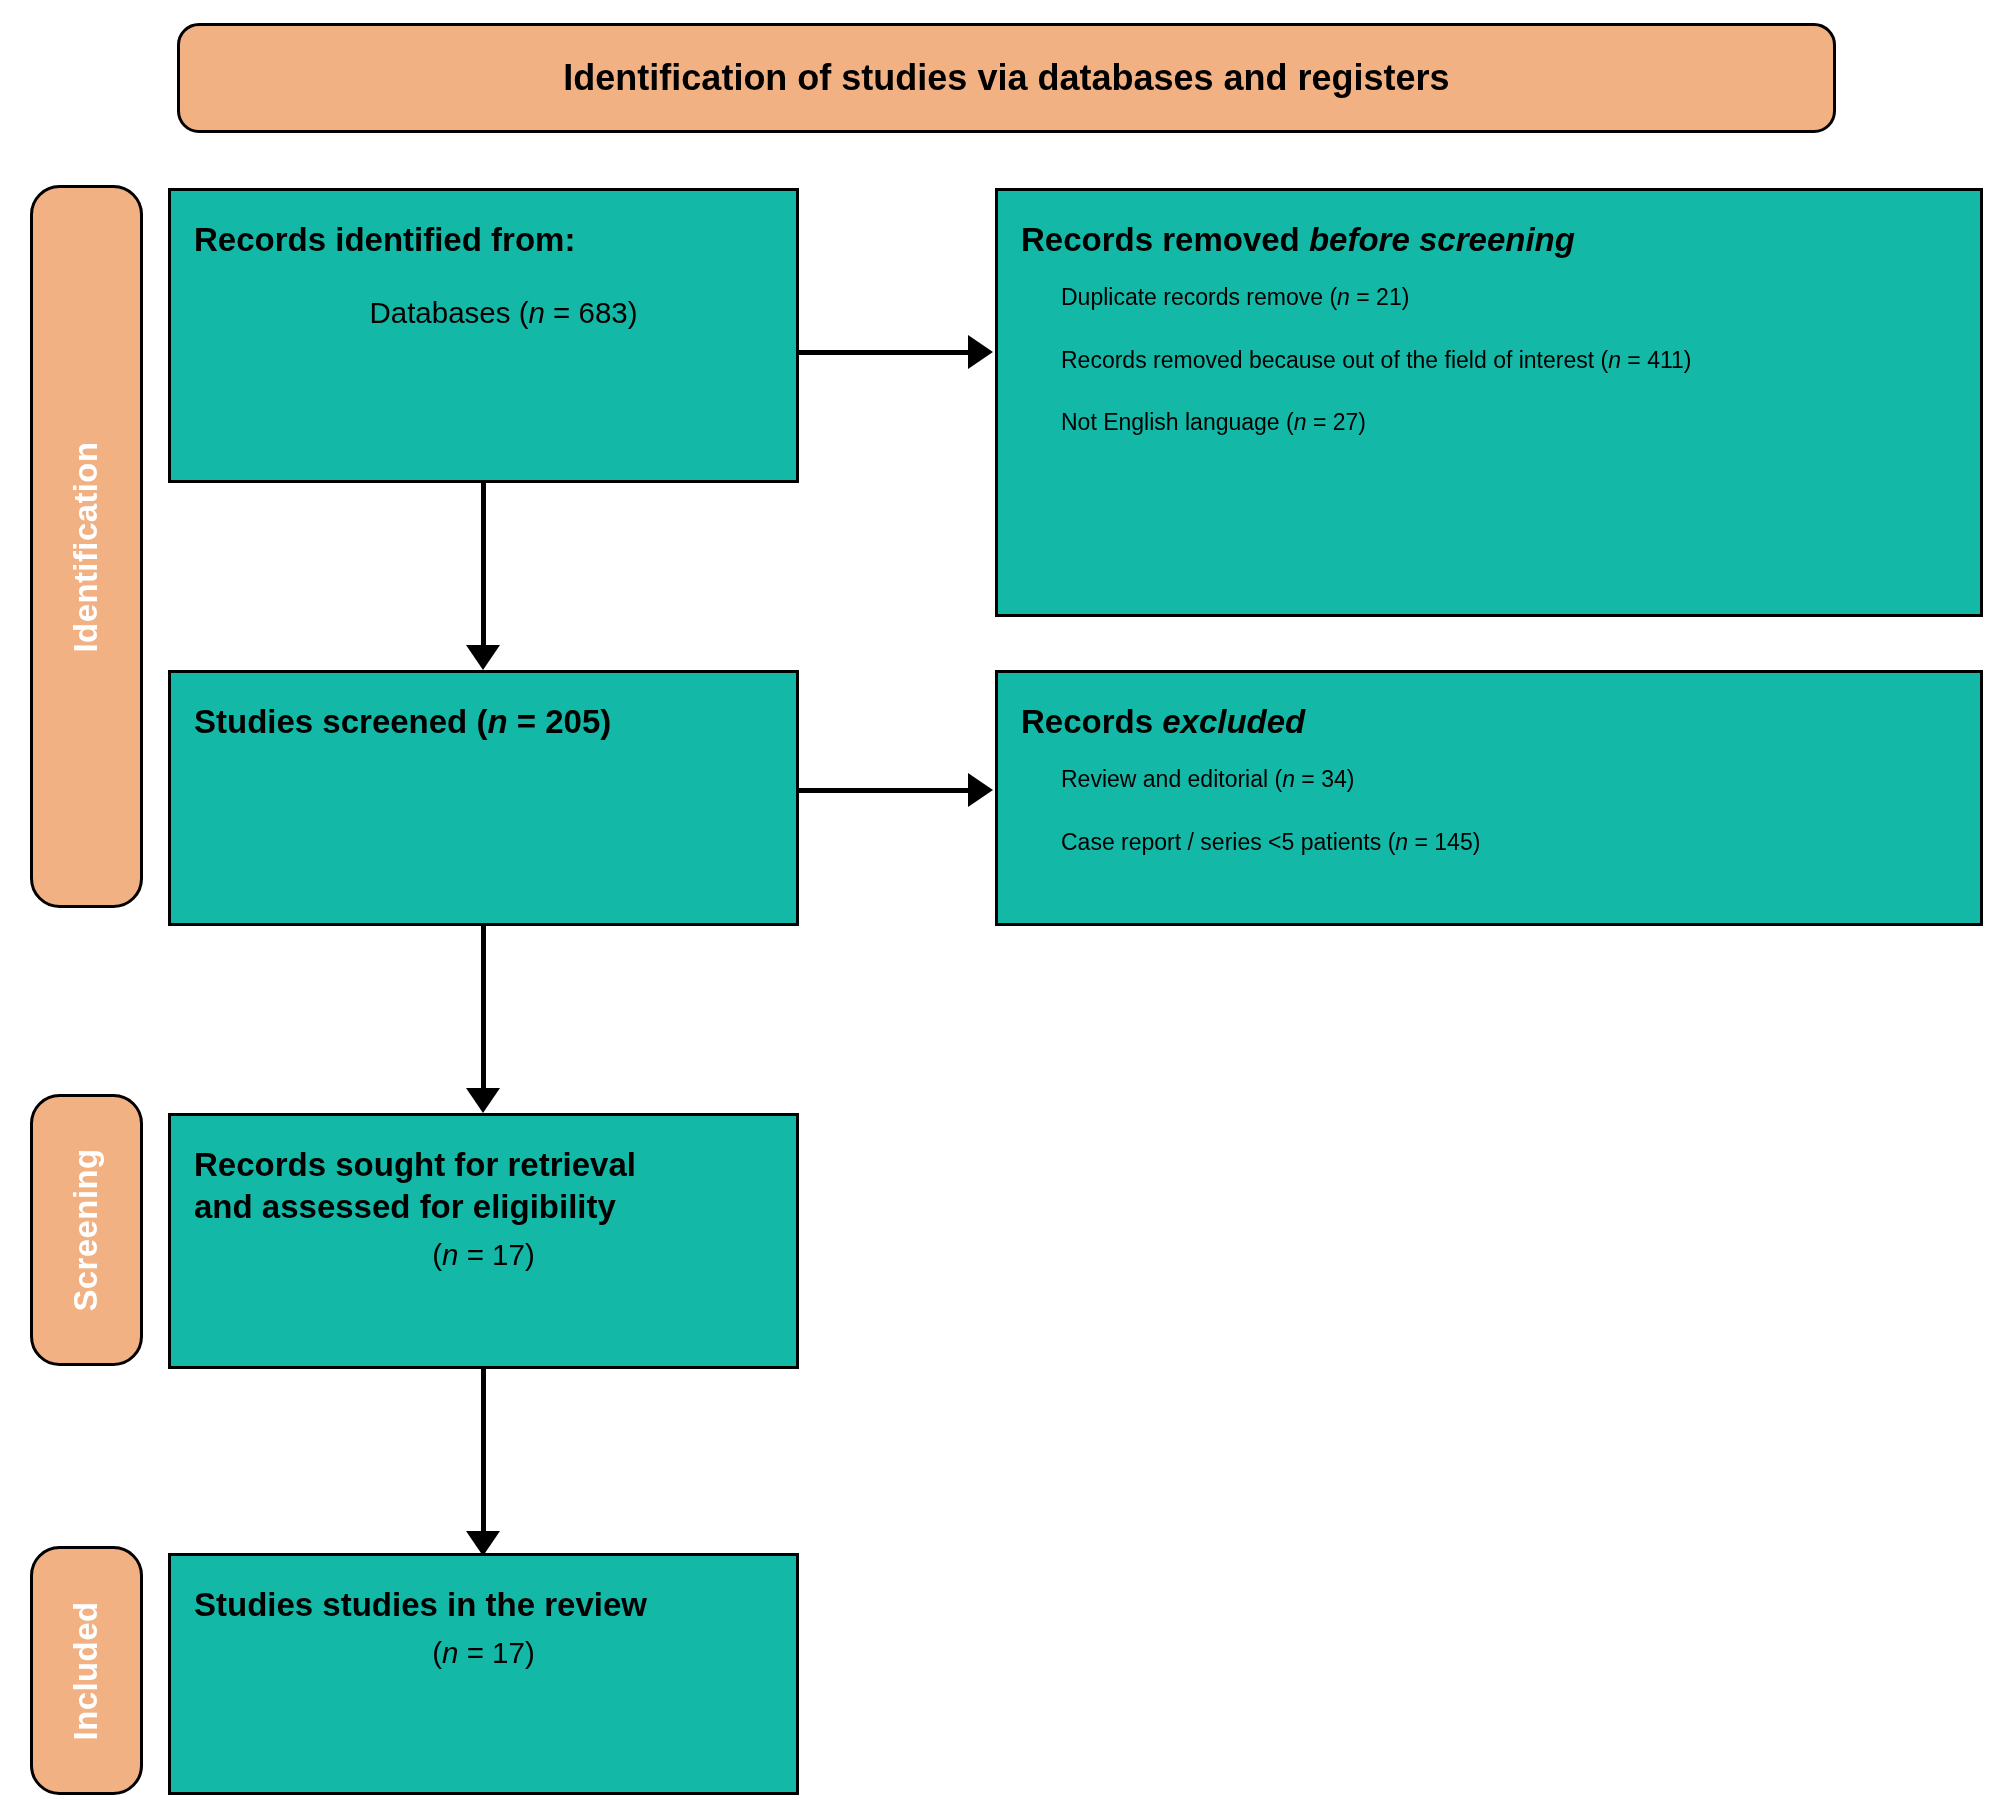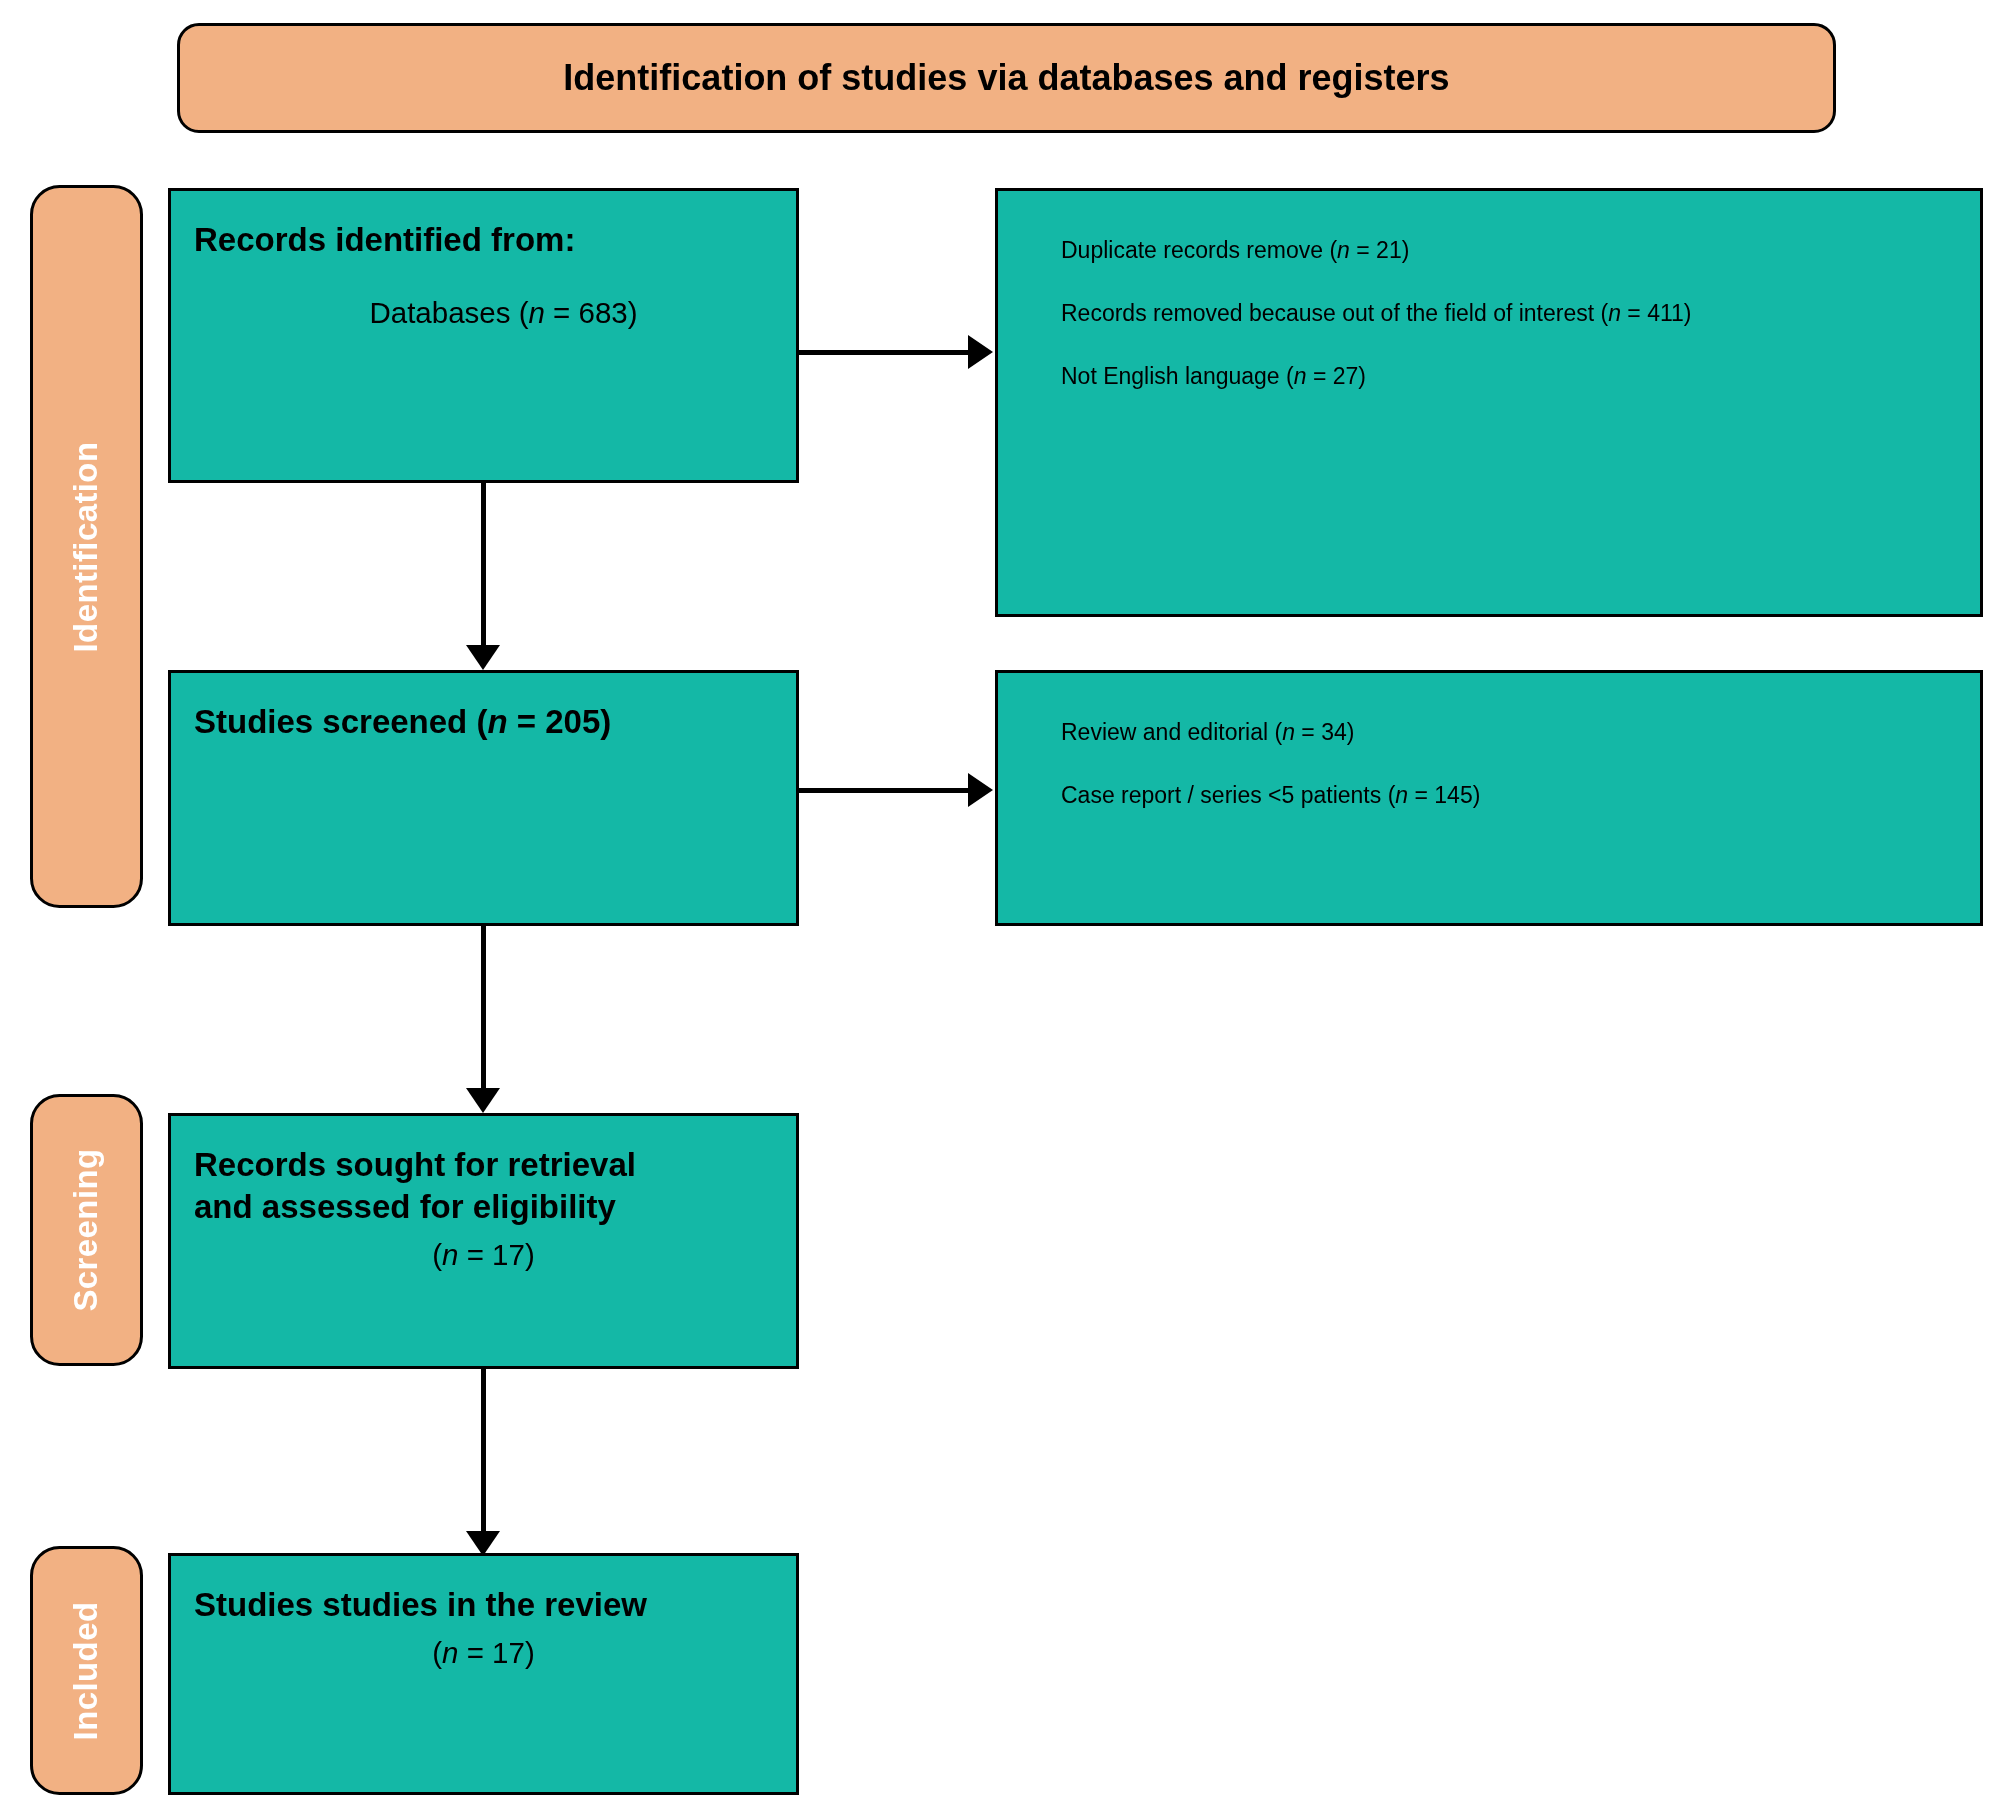--- a/index.html
+++ b/index.html
@@ -131,38 +131,40 @@
   <div class="abs phase-pill" style="left:29.5px; top:1546px; width:113px; height:249px;">
     <span class="phase-label">Included</span>
   </div>
 
   <div class="abs box" style="left:168px; top:188px; width:631px; height:295px;">
     <p class="box-title">Records identified from:</p>
     <p class="box-sub" style="margin-top:33px; margin-left:40px;"><span>Databases (<i class="nvar">n</i> = 683)</span></p>
   </div>
 
   <div class="abs box" style="left:995px; top:188px; width:988px; height:429px;">
+    <p class="box-title"><span>Records removed </span><span class="ital">before screening</span></p>
     <ul class="indent-list">
       <li>Duplicate records remove (<i class="nvar">n</i> = 21)</li>
       <li>Records removed because out of the field of interest (<i class="nvar">n</i> = 411)</li>
       <li>Not English language (<i class="nvar">n</i> = 27)</li>
     </ul>
   </div>
 
   <div class="abs line-h" style="left:799px; top:350px; width:171px;"></div>
   <div class="abs arrow-right" style="left:968px; top:335px;"></div>
 
   <div class="abs line-v" style="left:481px; top:483px; height:171px;"></div>
   <div class="abs arrow-down" style="left:466px; top:645px;"></div>
 
   <div class="abs box" style="left:168px; top:670px; width:631px; height:256px;">
     <p class="box-title"><span>Studies screened </span>(<i class="nvar">n</i> = 205)</p>
   </div>
 
   <div class="abs box" style="left:995px; top:670px; width:988px; height:256px;">
+    <p class="box-title"><span>Records </span><span class="ital">excluded</span></p>
     <ul class="indent-list">
       <li>Review and editorial (<i class="nvar">n</i> = 34)</li>
       <li>Case report / series &lt;5 patients (<i class="nvar">n</i> = 145)</li>
     </ul>
   </div>
 
   <div class="abs line-h" style="left:799px; top:788px; width:171px;"></div>
   <div class="abs arrow-right" style="left:968px; top:773px;"></div>
 
   <div class="abs line-v" style="left:481px; top:926px; height:171px;"></div>

